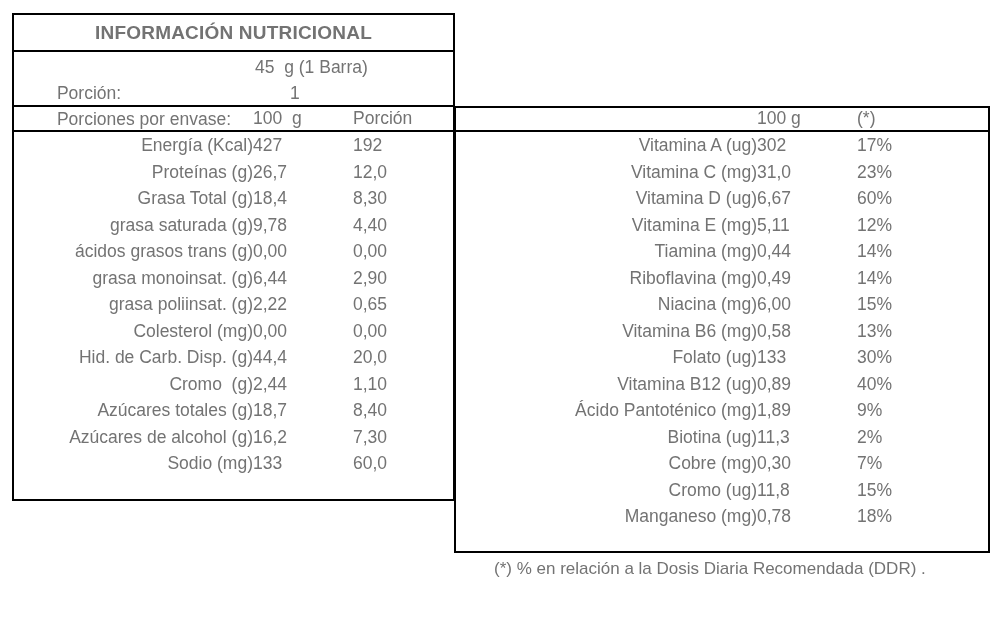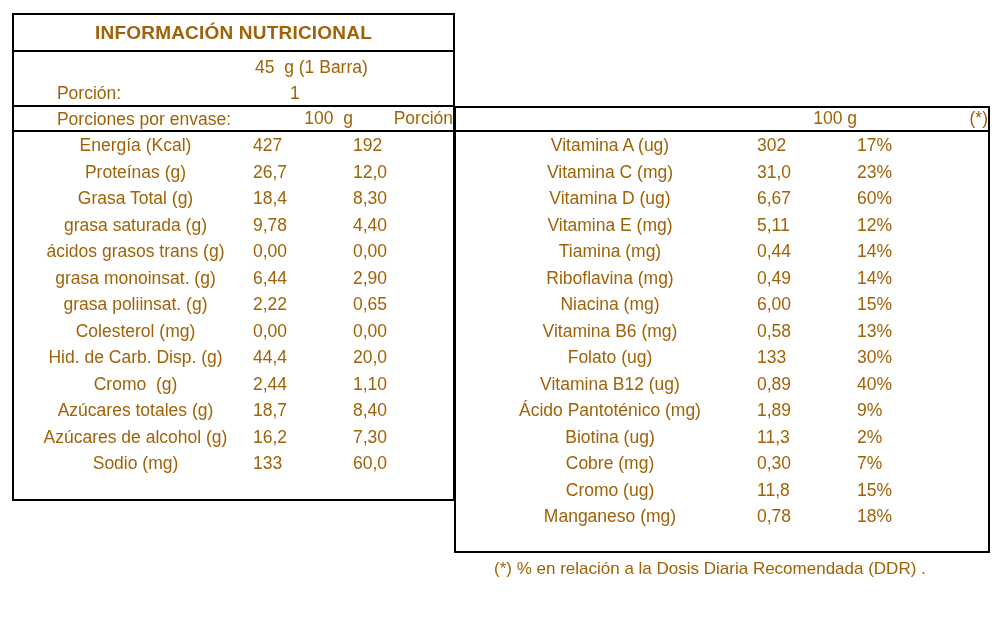--- a/index.html
+++ b/index.html
@@ -2,21 +2,21 @@
 <html><head>
 <meta charset="utf-8">
 <style>
   * { margin: 0; padding: 0; box-sizing: border-box; }
   html, body { background: #ffffff; }
   .canvas {
     position: relative;
     width: 990px;
     height: 642px;
     background: #ffffff;
-    color: #a16207;
+    color: #737373;
     font-family: "Liberation Sans", sans-serif;
     overflow: hidden;
   }
   .panel {
     position: absolute;
     border: 2px solid #000000;
     background: #ffffff;
   }
   .panel-left  { left: 12px;  top: 13px;  width: 443px; height: 488px; }
   .panel-right { left: 454px; top: 106px; width: 536px; height: 447px; }
@@ -46,26 +46,26 @@
   .grid-left  { grid-template-columns: 239px 100px 1fr; }
   .grid-right { grid-template-columns: 301px 100px 1fr; }
 
   .header-row {
     height: 25px;
     border-bottom: 2px solid #000000;
     font-size: 17.5px;
     line-height: 22px;
   }
   .panel-right .header-row { height: 24px; line-height: 21px; }
-  .header-row span { display: block; text-align: right; white-space: pre; }
+  .header-row span { display: block; text-align: left; white-space: pre; }
 
   .rows { width: 100%; }
   .data-row { height: 26.5px; font-size: 17.5px; line-height: 26.5px; }
   .data-row span { display: block; overflow: hidden; }
-  .data-row .c0 { text-align: center; padding-left: 4px; white-space: pre; }
+  .data-row .c0 { text-align: right; padding-left: 4px; white-space: pre; }
   .panel-right .data-row .c0 { padding-left: 7px; }
   .data-row .c1, .data-row .c2 { text-align: left; }
 
   .footnote {
     position: absolute;
     left: 448px;
     top: 559px;
     font-size: 17px;
     white-space: pre;
     margin-left: 46px;

